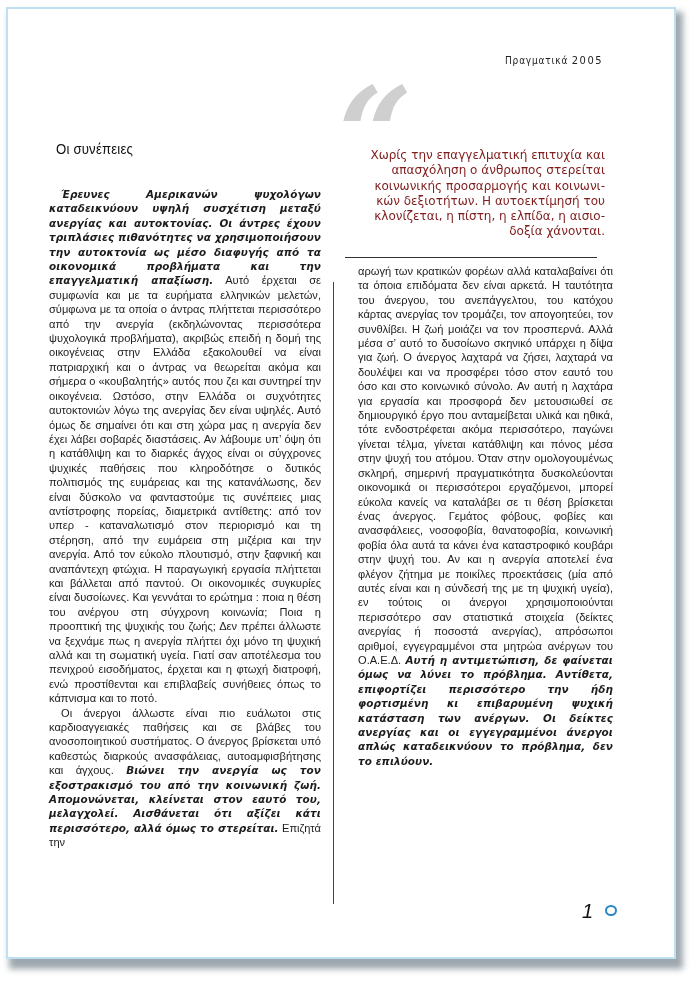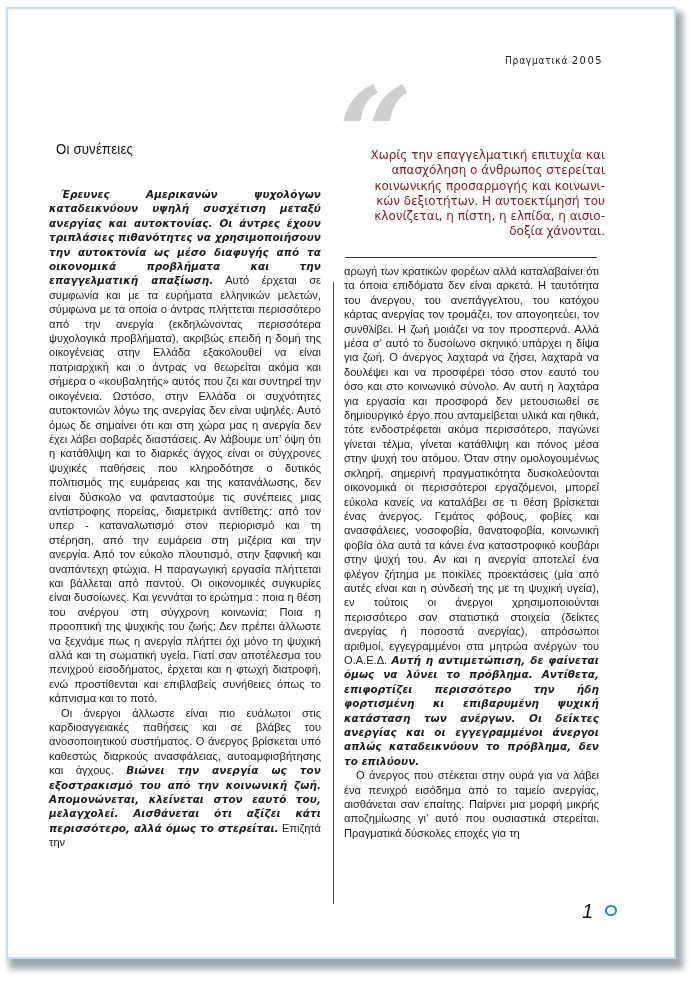--- a/index.html
+++ b/index.html
@@ -29,21 +29,21 @@
     font-family: "Liberation Sans Narrow", "Liberation Sans", sans-serif; letter-spacing: 0.2px;
     transform: scaleX(0.88); transform-origin: left;
   }
   .col {
     position: absolute; font-size: 11.1px; line-height: 14.4px; text-align: justify;
     hyphens: manual; font-family: "Liberation Sans", sans-serif; color: #1c1c1c;
   }
   .col p { margin: 0; text-indent: 12px; }
   .col p.noindent { text-indent: 0; }
   .col-left { left: 49px; top: 167px; width: 272px; margin-top: 20px; }
-  .col-right { left: 344px; top: 264px; width: 255px; }
+  .col-right { left: 358px; top: 264px; width: 255px; }
   .col b { font-weight: bold; font-style: italic; font-family: "DejaVu Sans", sans-serif; font-size: 10.4px; letter-spacing: 0.1px; }
   .divider-v {
     position: absolute; left: 333px; top: 282px; width: 1px; height: 622px; background: #444;
   }
   .pull-quote {
     position: absolute; left: 355px; top: 148px; width: 250px; text-align: right;
     font-size: 12px; line-height: 15.3px; color: #7f1d1d; font-family: "DejaVu Sans", sans-serif;
   }
   .pull-rule {
     position: absolute; left: 345px; top: 257px; width: 252px; height: 1px; background: #333;
@@ -76,17 +76,16 @@
 
 <div class="col col-left">
   <p><b>Έρευνες Αμερικανών ψυχολόγων καταδεικνύουν υψηλή συσχέτιση μεταξύ ανεργίας και αυτοκτονίας. Οι άντρες έχουν τριπλάσιες πιθανότητες να χρησιμοποιήσουν την αυτοκτονία ως μέσο διαφυγής από τα οικονομικά προβλήματα και την επαγγελματική απαξίωση.</b><span> Αυτό έρχεται σε συμφωνία και με τα ευρήματα ελληνικών μελετών, σύμφωνα με τα οποία ο άντρας πλήττεται περισσότερο από την ανεργία (εκδηλώνοντας περισσότερα ψυχολογικά προβλήματα), ακριβώς επειδή η δομή της οικογένειας στην Ελλάδα εξακολουθεί να είναι πατριαρχική και ο άντρας να θεωρείται ακόμα και σήμερα ο «κουβαλητής» αυτός που ζει και συντηρεί την οικογένεια. Ωστόσο, στην Ελλάδα οι συχνότητες αυτοκτονιών λόγω της ανεργίας δεν είναι υψηλές. Αυτό όμως δε σημαίνει ότι και στη χώρα μας η ανεργία δεν έχει λάβει σοβαρές διαστάσεις. Αν λάβουμε υπ’ όψη ότι η κατάθλιψη και το διαρκές άγχος είναι οι σύγχρονες ψυχικές παθήσεις που κληροδότησε ο δυτικός πολιτισμός της ευμάρειας και της κατανάλωσης, δεν είναι δύσκολο να φανταστούμε τις συνέπειες μιας αντίστροφης πορείας, διαμετρικά αντίθετης: από τον υπερ - καταναλωτισμό στον περιορισμό και τη στέρηση, από την ευμάρεια στη μιζέρια και την ανεργία. Από τον εύκολο πλουτισμό, στην ξαφνική και αναπάντεχη φτώχια. Η παραγωγική εργασία πλήττεται και βάλλεται από παντού. Οι οικονομικές συγκυρίες είναι δυσοίωνες. Και γεννάται το ερώτημα : ποια η θέση του ανέργου στη σύγχρονη κοινωνία; Ποια η προοπτική της ψυχικής του ζωής; Δεν πρέπει άλλωστε να ξεχνάμε πως η ανεργία πλήττει όχι μόνο τη ψυχική αλλά και τη σωματική υγεία. Γιατί σαν αποτέλεσμα του πενιχρού εισοδήματος, έρχεται και η φτωχή διατροφή, ενώ προστίθενται και επιβλαβείς συνήθειες όπως το κάπνισμα και το ποτό.</span></p>
   <p><span>Οι άνεργοι  άλλωστε είναι πιο ευάλωτοι στις καρδιοαγγειακές παθήσεις και σε βλάβες του ανοσοποιητικού συστήματος. Ο άνεργος βρίσκεται υπό καθεστώς διαρκούς ανασφάλειας, αυτοαμφισβήτησης και άγχους. </span><b>Βιώνει την ανεργία ως τον εξοστρακισμό του από την κοινωνική ζωή. Απομονώνεται, κλείνεται στον εαυτό του, μελαγχολεί. Αισθάνεται ότι αξίζει κάτι περισσότερο, αλλά όμως το στερείται.</b><span> Επιζητά την</span></p>
 </div>
 
 <div class="divider-v"></div>
 
 <div class="col col-right">
   <p class="noindent"><span>αρωγή των κρατικών φορέων αλλά καταλαβαίνει ότι τα όποια επιδόματα δεν είναι αρκετά. Η ταυτότητα του άνεργου, του ανεπάγγελτου, του κατόχου κάρτας ανεργίας τον τρομάζει, τον απογοητεύει, τον συνθλίβει. Η ζωή μοιάζει να τον προσπερνά. Αλλά μέσα σ’ αυτό το δυσοίωνο σκηνικό υπάρχει η δίψα για ζωή.  Ο άνεργος λαχταρά να ζήσει, λαχταρά να δουλέψει και να προσφέρει τόσο στον εαυτό του όσο και στο κοινωνικό σύνολο. Αν αυτή η λαχτάρα για εργασία και προσφορά δεν μετουσιωθεί σε δημιουργικό έργο που ανταμείβεται υλικά και ηθικά, τότε ενδοστρέφεται ακόμα περισσότερο, παγώνει γίνεται τέλμα, γίνεται κατάθλιψη και πόνος μέσα στην ψυχή του ατόμου. Όταν στην ομολογουμένως σκληρή, σημερινή πραγματικότητα δυσκολεύονται οικονομικά οι περισσότεροι εργαζόμενοι, μπορεί εύκολα κανείς να καταλάβει σε τι θέση βρίσκεται ένας άνεργος. Γεμάτος φόβους, φοβίες και ανασφάλειες, νοσοφοβία, θανατοφοβία, κοινωνική φοβία όλα αυτά τα κάνει ένα καταστροφικό κουβάρι στην ψυχή του. Αν και η ανεργία αποτελεί ένα φλέγον ζήτημα με ποικίλες προεκτάσεις (μία από αυτές είναι και η σύνδεσή της με τη ψυχική υγεία), εν τούτοις οι άνεργοι χρησιμοποιούνται περισσότερο σαν στατιστικά στοιχεία (δείκτες ανεργίας ή ποσοστά ανεργίας), απρόσωποι αριθμοί, εγγεγραμμένοι στα μητρώα ανέργων του Ο.Α.Ε.Δ. </span><b>Αυτή η αντιμετώπιση, δε φαίνεται όμως να λύνει το πρόβλημα. Αντίθετα, επιφορτίζει περισσότερο την ήδη φορτισμένη κι επιβαρυμένη ψυχική κατάσταση των ανέργων. Οι δείκτες ανεργίας και οι εγγεγραμμένοι άνεργοι απλώς καταδεικνύουν το πρόβλημα, δεν το επιλύουν.</b></p>
-  <p><span>Ο άνεργος που στέκεται στην ουρά για να λάβει ένα πενιχρό εισόδημα από το ταμείο ανεργίας, αισθάνεται σαν επαίτης. Παίρνει μια μορφή μικρής αποζημίωσης γι’ αυτό που ουσιαστικά στερείται. Πραγματικά δύσκολες εποχές για τη</span></p>
 </div>
 
 <div class="page-number">1</div>
 <div class="logo-ring"></div>
 
 </body></html>

